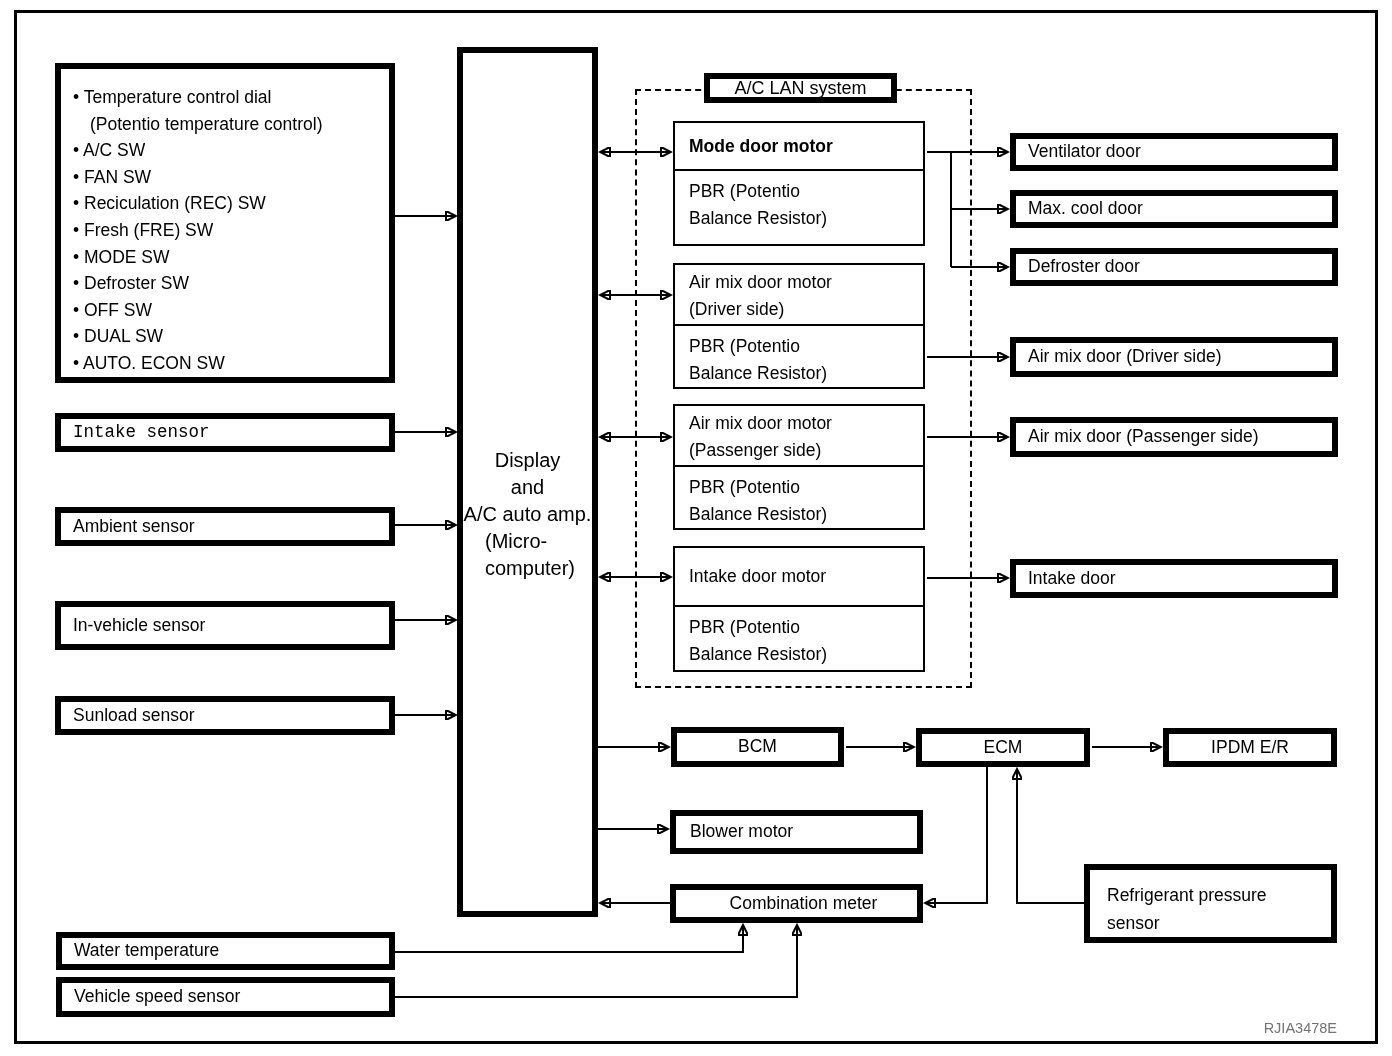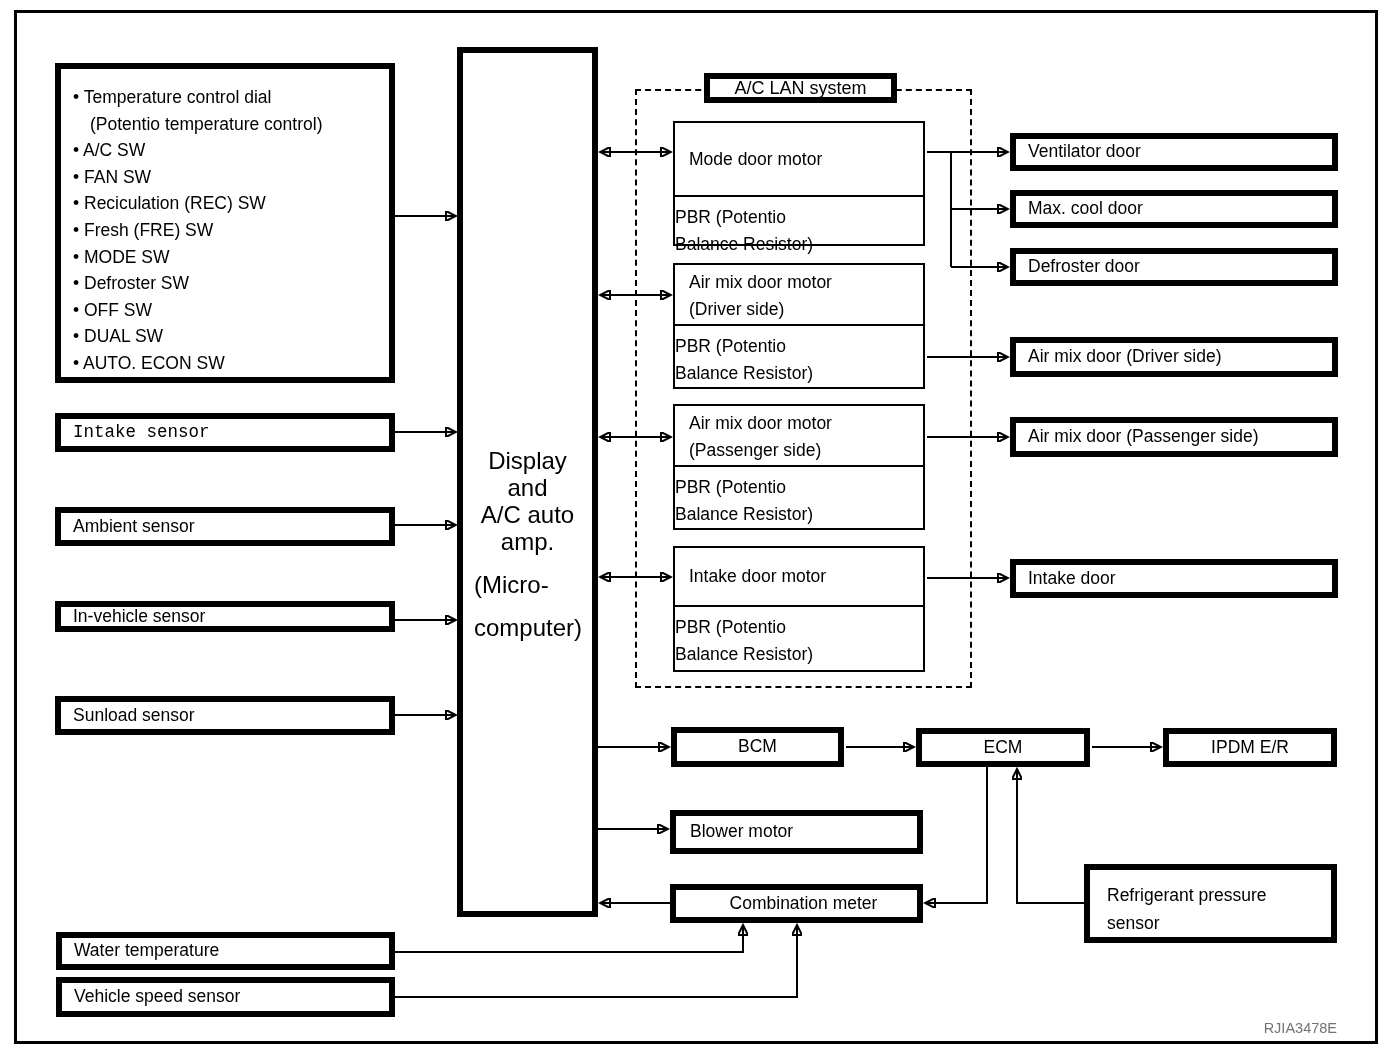--- a/index.html
+++ b/index.html
@@ -15,30 +15,30 @@
     position:absolute;background:#fff;border:6px solid #000000;box-sizing:border-box;
     font-size:17.5px;line-height:1;
   }
   .vc{display:flex;align-items:center;padding-left:12px;}
   .vc14{display:flex;align-items:center;padding-left:14px;}
   .ctr{display:flex;align-items:center;justify-content:center;}
   .two{line-height:27px;padding-top:4px;padding-left:14px;}
   .stack{position:absolute;background:#fff;border:2px solid #000;box-sizing:border-box;font-size:17.5px;}
   .cellA{border-bottom:2px solid #000;box-sizing:border-box;}
   .cellA1{display:flex;align-items:center;padding-left:14px;}
-  .pbr{line-height:27px;padding-top:7px;}
+  .pbr{line-height:27px;padding-top:7px;padding-left:14px;}
   #lan-dashed{
     position:absolute;left:635px;top:89px;width:337px;height:599px;
     border:2px dashed #000;box-sizing:border-box;
   }
   #controls-panel{padding:15px 4px 0 12px;line-height:26.6px;font-size:17.5px;}
   .cont-line{padding-left:17px;}
-  #display-text{margin-top:394px;line-height:27px;font-size:24px;}
+  #display-text{margin-top:394px;line-height:27px;font-size:20px;}
   .dl-ctr{text-align:center;}
-  .dl-left{padding-left:11px;margin-top:16px;}
+  .dl-left{padding-left:22px;}
   #figure-code{
     position:absolute;left:1150px;top:1020px;width:187px;text-align:right;
     font-size:14.5px;color:#737373;
   }
   #connector-layer{position:absolute;left:0;top:0;pointer-events:none;}
   #connector-layer line,#connector-layer path{stroke:#000;stroke-width:2;fill:none;}
 </style>
 </head>
 <body>
 
@@ -61,21 +61,21 @@
     <div>• DUAL SW</div>
     <div>• AUTO. ECON SW</div>
   </div>
 
   <div class="box vc" style="left:55px;top:413px;width:340px;height:39px;font-family:Liberation Mono, monospace;">
     <span>Intake sensor</span>
   </div>
   <div class="box vc" style="left:55px;top:507px;width:340px;height:39px;">
     <span>Ambient sensor</span>
   </div>
-  <div class="box vc" style="left:55px;top:601px;width:340px;height:31px;">
+  <div class="box vc" style="left:55px;top:601px;width:340px;height:49px;">
     <span>In-vehicle sensor</span>
   </div>
   <div class="box vc" style="left:55px;top:696px;width:340px;height:39px;">
     <span>Sunload sensor</span>
   </div>
 
   <div class="box" style="left:457px;top:47px;width:141px;height:870px;">
     <div id="display-text">
       <div class="dl-ctr">Display</div>
       <div class="dl-ctr">and</div>
@@ -83,21 +83,21 @@
       <div class="dl-left">(Micro-</div>
       <div class="dl-left">computer)</div>
     </div>
   </div>
 
   <div class="box ctr" style="left:704px;top:73px;width:193px;height:30px;font-size:18px;">
     <span>A/C LAN system</span>
   </div>
 
   <div class="stack" style="left:673px;top:121px;width:252px;height:125px;">
-    <div class="cellA cellA1" style="height:74px;">
+    <div class="cellA cellA1" style="height:48px;font-weight:bold;">
       <span>Mode door motor</span>
     </div>
     <div class="pbr">
       <div>PBR (Potentio</div>
       <div>Balance Resistor)</div>
     </div>
   </div>
 
   <div class="stack" style="left:673px;top:263px;width:252px;height:126px;">
     <div class="cellA two" style="height:61px;">

